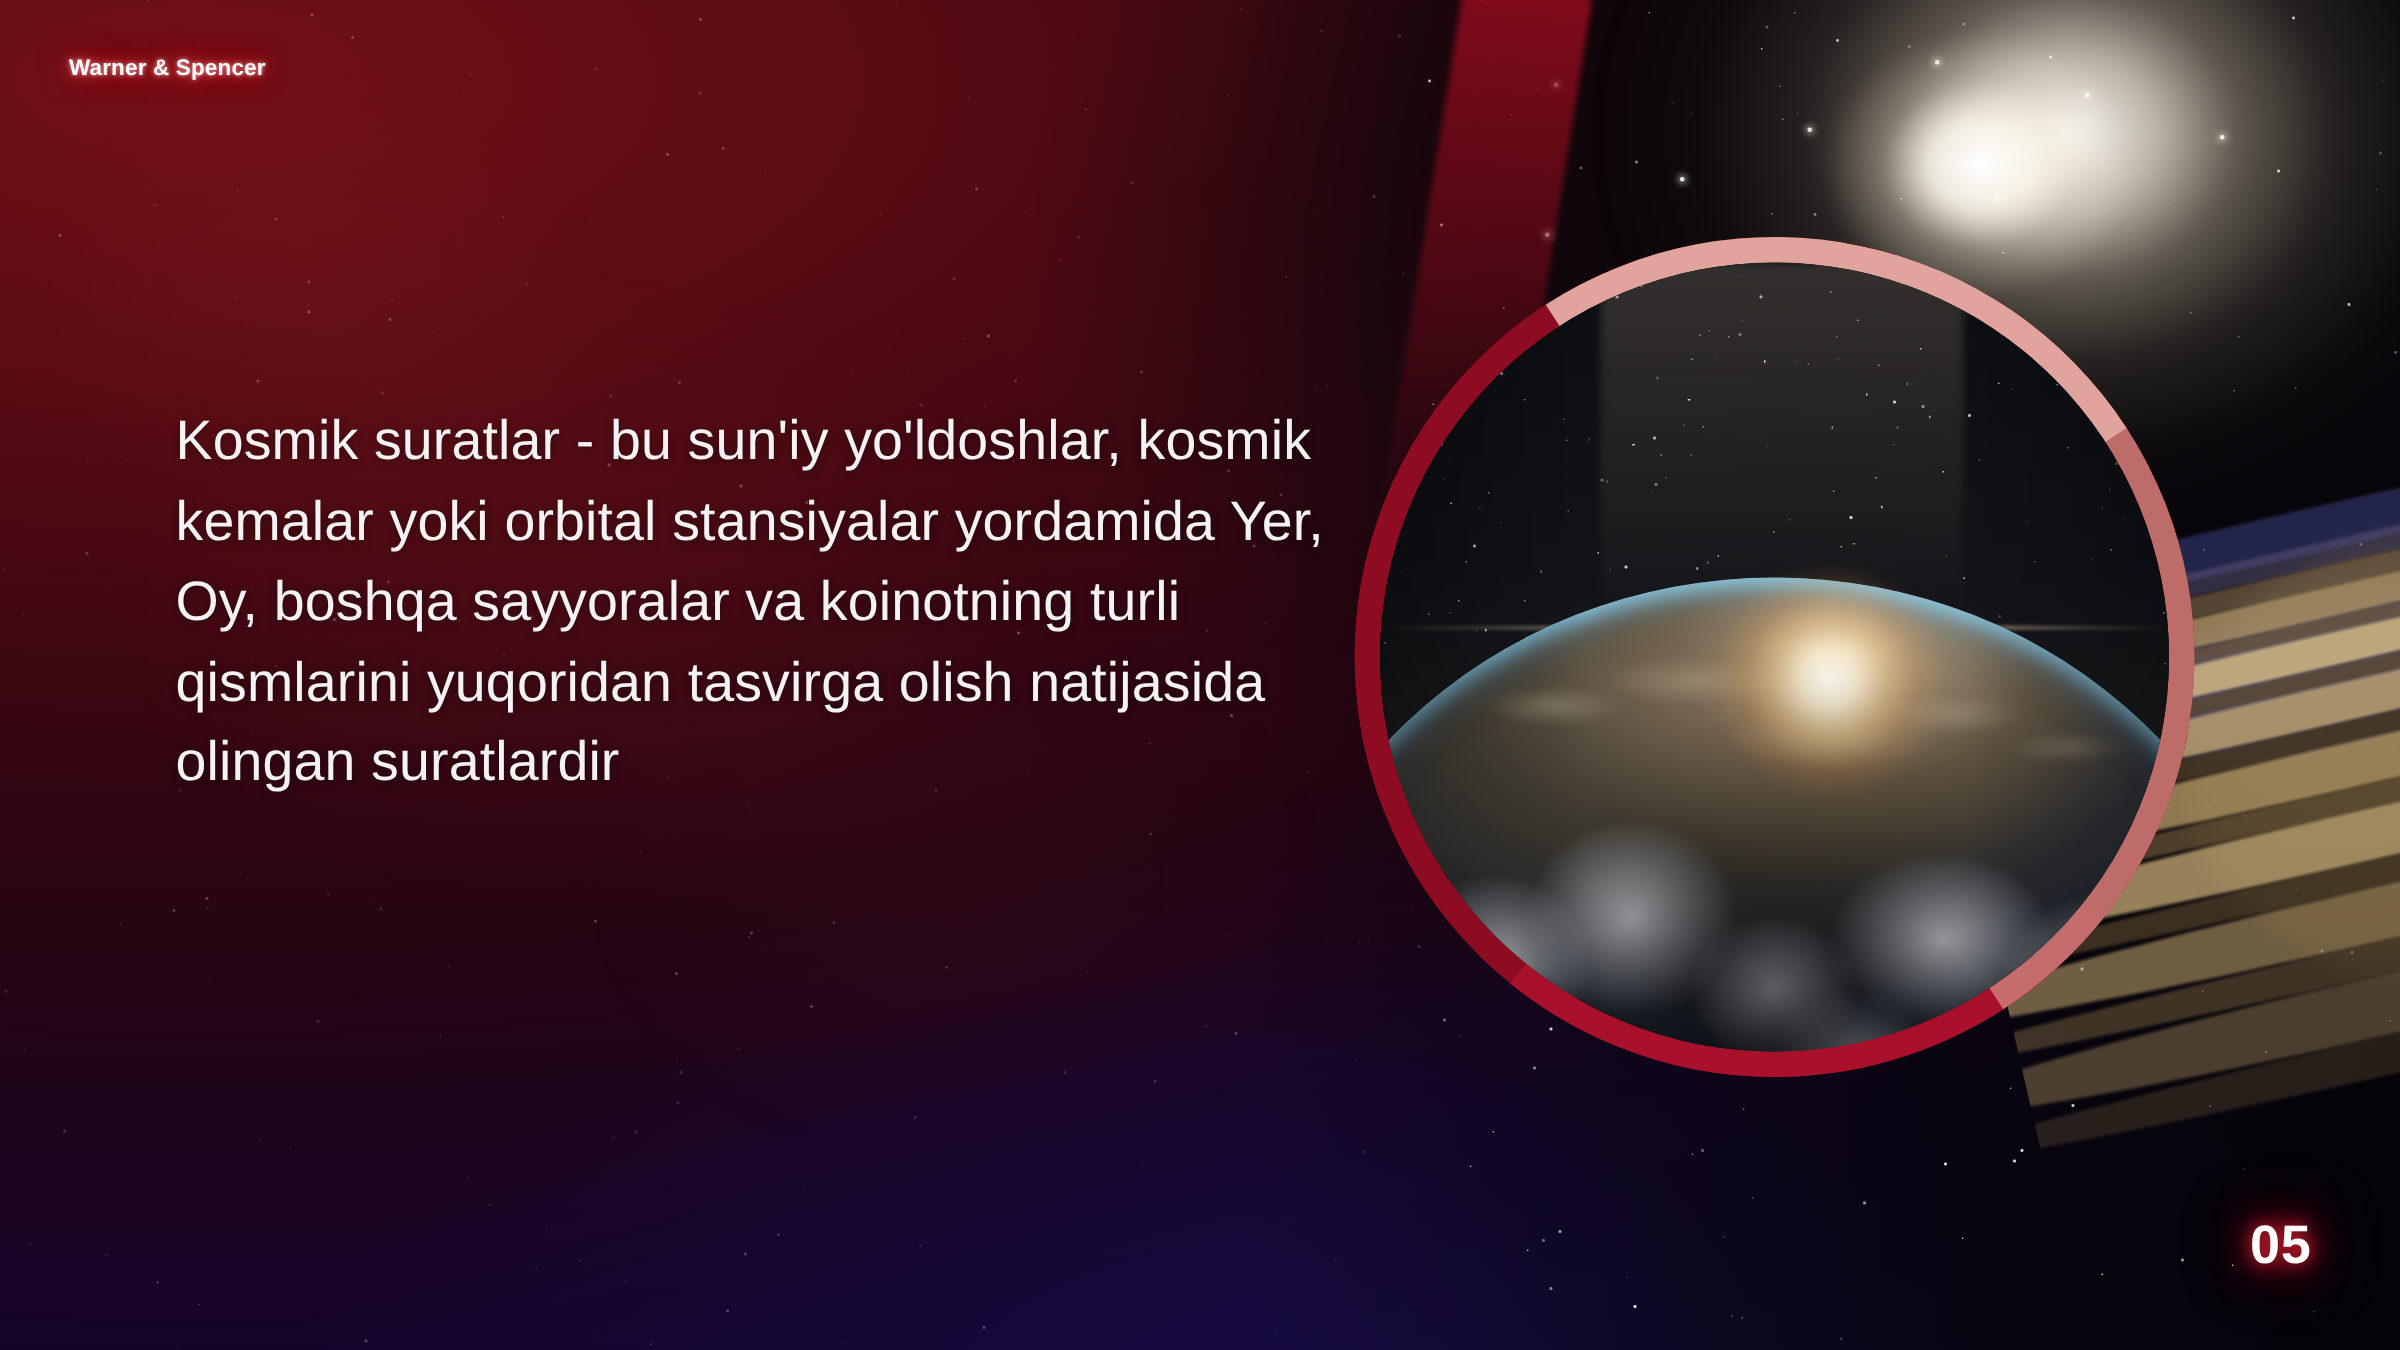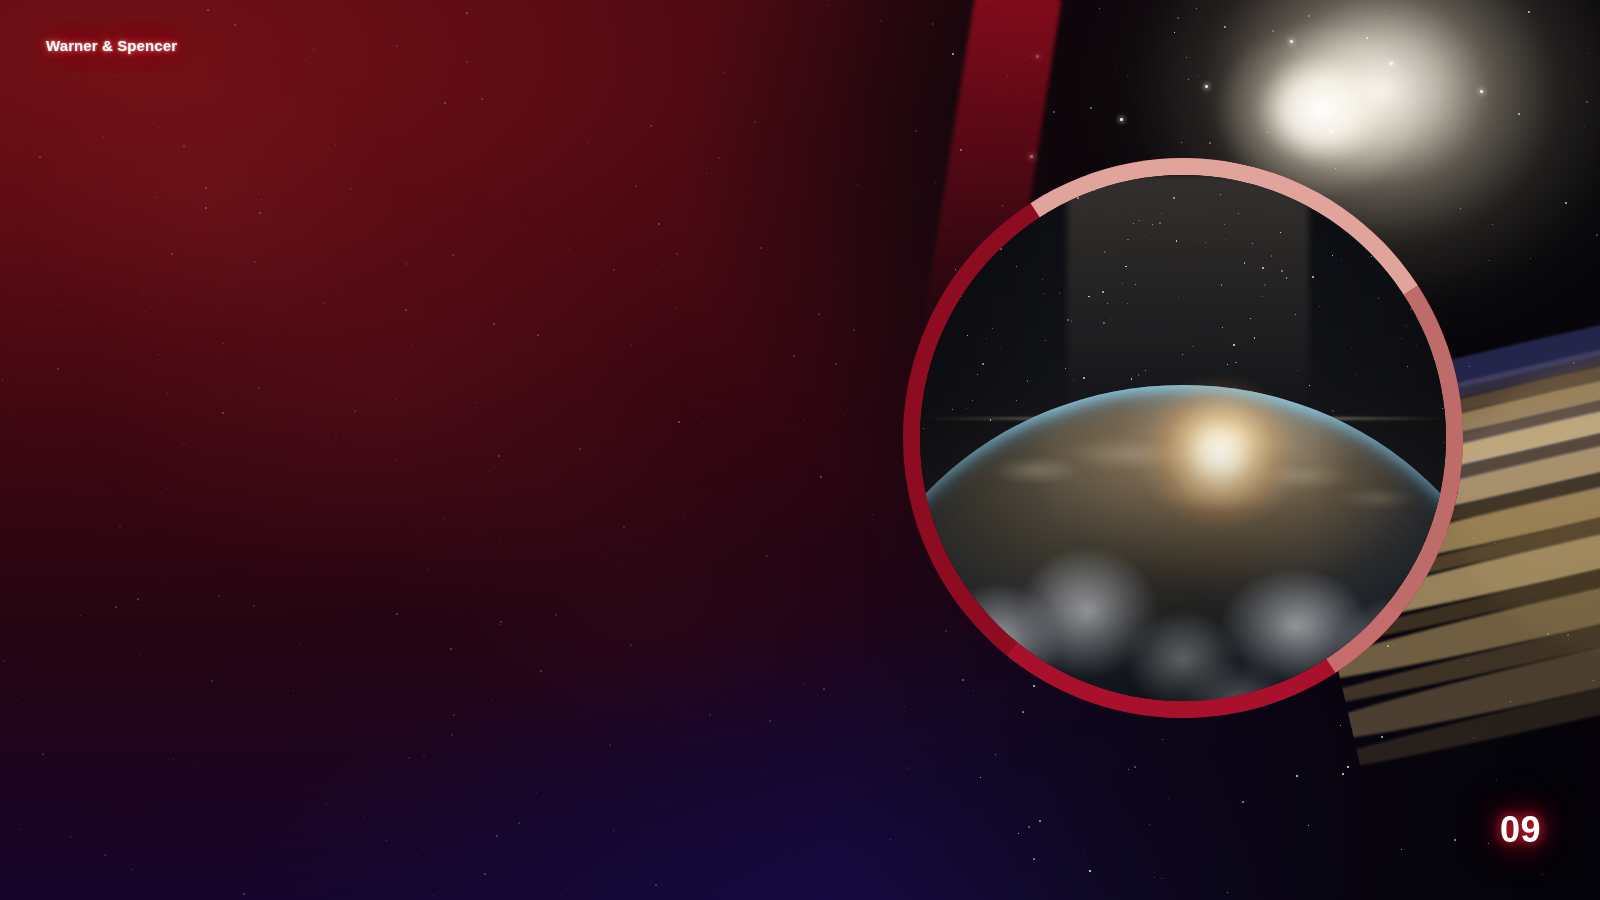--- a/index.html
+++ b/index.html
@@ -857,15 +857,16 @@
     <div class="ph-horizonline"></div>
     <div class="ph-earth"></div>
     <div class="ph-land"></div>
     <div class="ph-limb"></div>
     <div class="ph-sun"></div>
     <div class="ph-clouds"></div>
     <div class="ph-shadow"></div>
   </div>
 
   <div class="logo">Warner &amp; Spencer</div>
-  <div class="page-num">09</div>
+  <div class="body-text">Kosmik suratlar - bu sun'iy yo'ldoshlar, kosmik kemalar yoki orbital stansiyalar yordamida Yer, Oy, boshqa sayyoralar va koinotning turli qismlarini yuqoridan tasvirga olish natijasida olingan suratlardir</div>
+  <div class="page-num">05</div>
 
 </div>
 
 </body></html>

